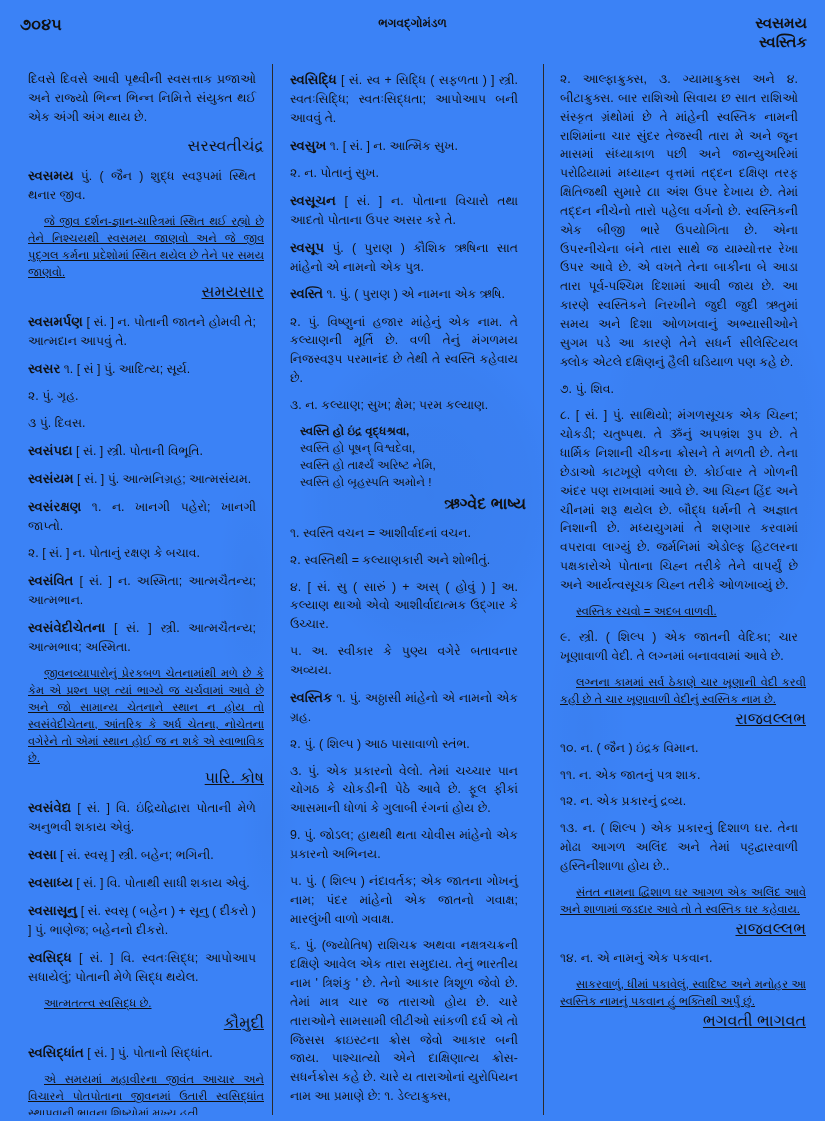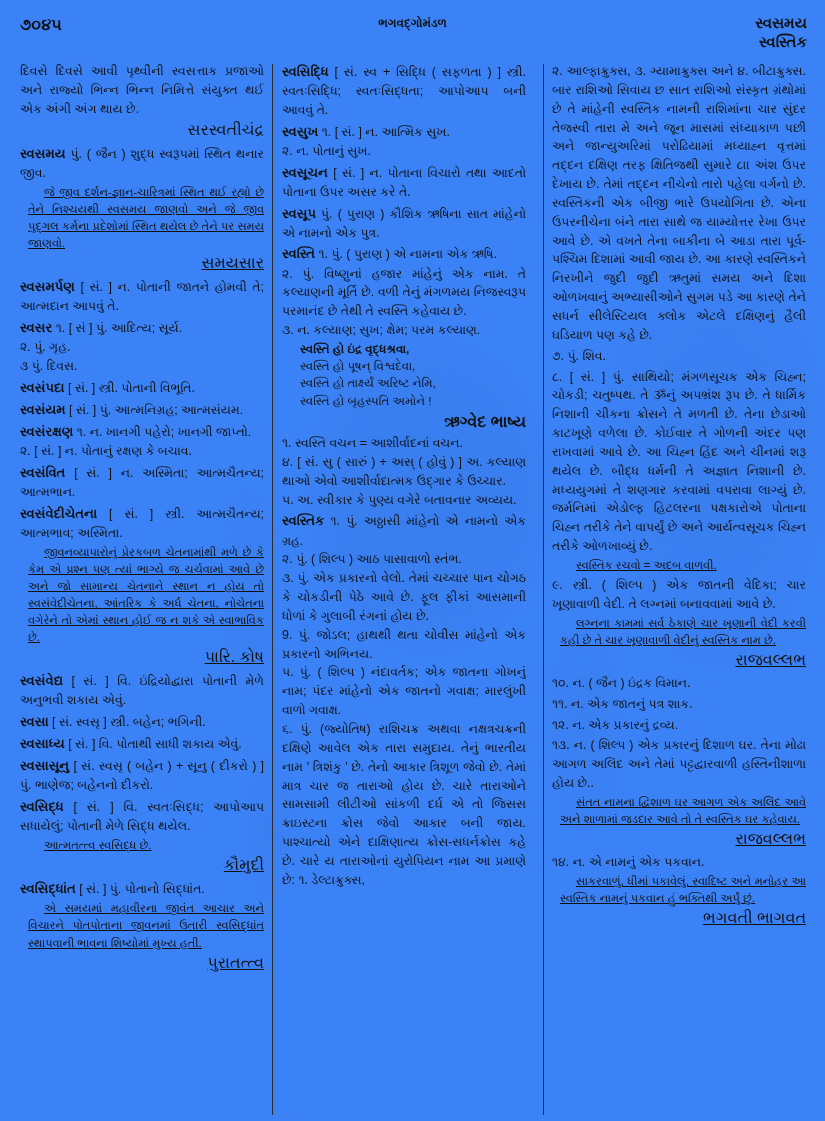--- a/index.html
+++ b/index.html
@@ -113,21 +113,21 @@
   .rule-1 { left: 272px; }
   .rule-2 { left: 543px; }
 
   
   .entry {
     margin: 0 0 2px 0;
     text-align: justify;
     text-justify: inter-word;
   }
   .entry p {
-    margin: 0;
+    margin: 8px;
     padding: 0;
     text-indent: 12px;
   }
   .entry p.cont { text-indent: 0; }
   .hw {
     font-weight: 700;
     font-size: 13.2px;
   }
 
   
@@ -291,20 +291,21 @@
         <p class="cont">૨. પું. વિષ્ણુનાં હજાર માંહેનું એક નામ. તે કલ્યાણની મૂર્તિ છે. વળી તેનું મંગળમય નિજસ્વરૂપ પરમાનંદ છે તેથી તે સ્વસ્તિ કહેવાય છે.</p>
         <p class="cont">૩. ન. કલ્યાણ; સુખ; ક્ષેમ; પરમ કલ્યાણ.</p>
         <div class="verse">
           <div class="first">સ્વસ્તિ હો ઇંદ્ર વૃદ્ધશ્રવા,</div>
           <div>સ્વસ્તિ હો પૂષન્ વિશ્વદેવા,</div>
           <div>સ્વસ્તિ હો તાર્ક્ષ્યં અરિષ્ટ નેમિ,</div>
           <div>સ્વસ્તિ હો બૃહસ્પતિ અમોને !</div>
         </div>
         <span class="source bold-src">ઋગ્વેદ ભાષ્ય</span>
         <p class="cont eq-line">૧. સ્વસ્તિ વચન = આશીર્વાદનાં વચન.</p>
+        <p class="cont eq-line">૨. સ્વસ્તિથી = કલ્યાણકારી અને શોભીતું.</p>
         <p class="cont">૪. [ સં. સુ ( સારું ) + અસ્ ( હોવું ) ] અ. કલ્યાણ થાઓ એવો આશીર્વાદાત્મક ઉદ્ગાર કે ઉચ્ચાર.</p>
         <p class="cont">૫. અ. સ્વીકાર કે પુણ્ય વગેરે બતાવનાર અવ્યય.</p>
       </div>
 
       <div class="entry">
         <p class="cont"><span class="hw">સ્વસ્તિક</span> <span>૧. પું. અઠ્ઠાસી માંહેનો એ નામનો એક ગ્રહ.</span></p>
         <p class="cont">૨. પું. ( શિલ્પ ) આઠ પાસાવાળો સ્તંભ.</p>
         <p class="cont">૩. પું. એક પ્રકારનો વેલો. તેમાં ચચ્ચાર પાન ચોગઠ કે ચોકડીની પેઠે આવે છે. ફૂલ ફીકાં આસમાની ધોળાં કે ગુલાબી રંગનાં હોય છે.</p>
         <p class="cont">9. પું. જોઽલ; હાથથી થતા ચોવીસ માંહેનો એક પ્રકારનો અભિનય.</p>
         <p class="cont">૫. પું. ( શિલ્પ ) નંદાવર્તક; એક જાતના ગોખનું નામ; પંદર માંહેનો એક જાતનો ગવાક્ષ; મારલુંખી વાળો ગવાક્ષ.</p>

